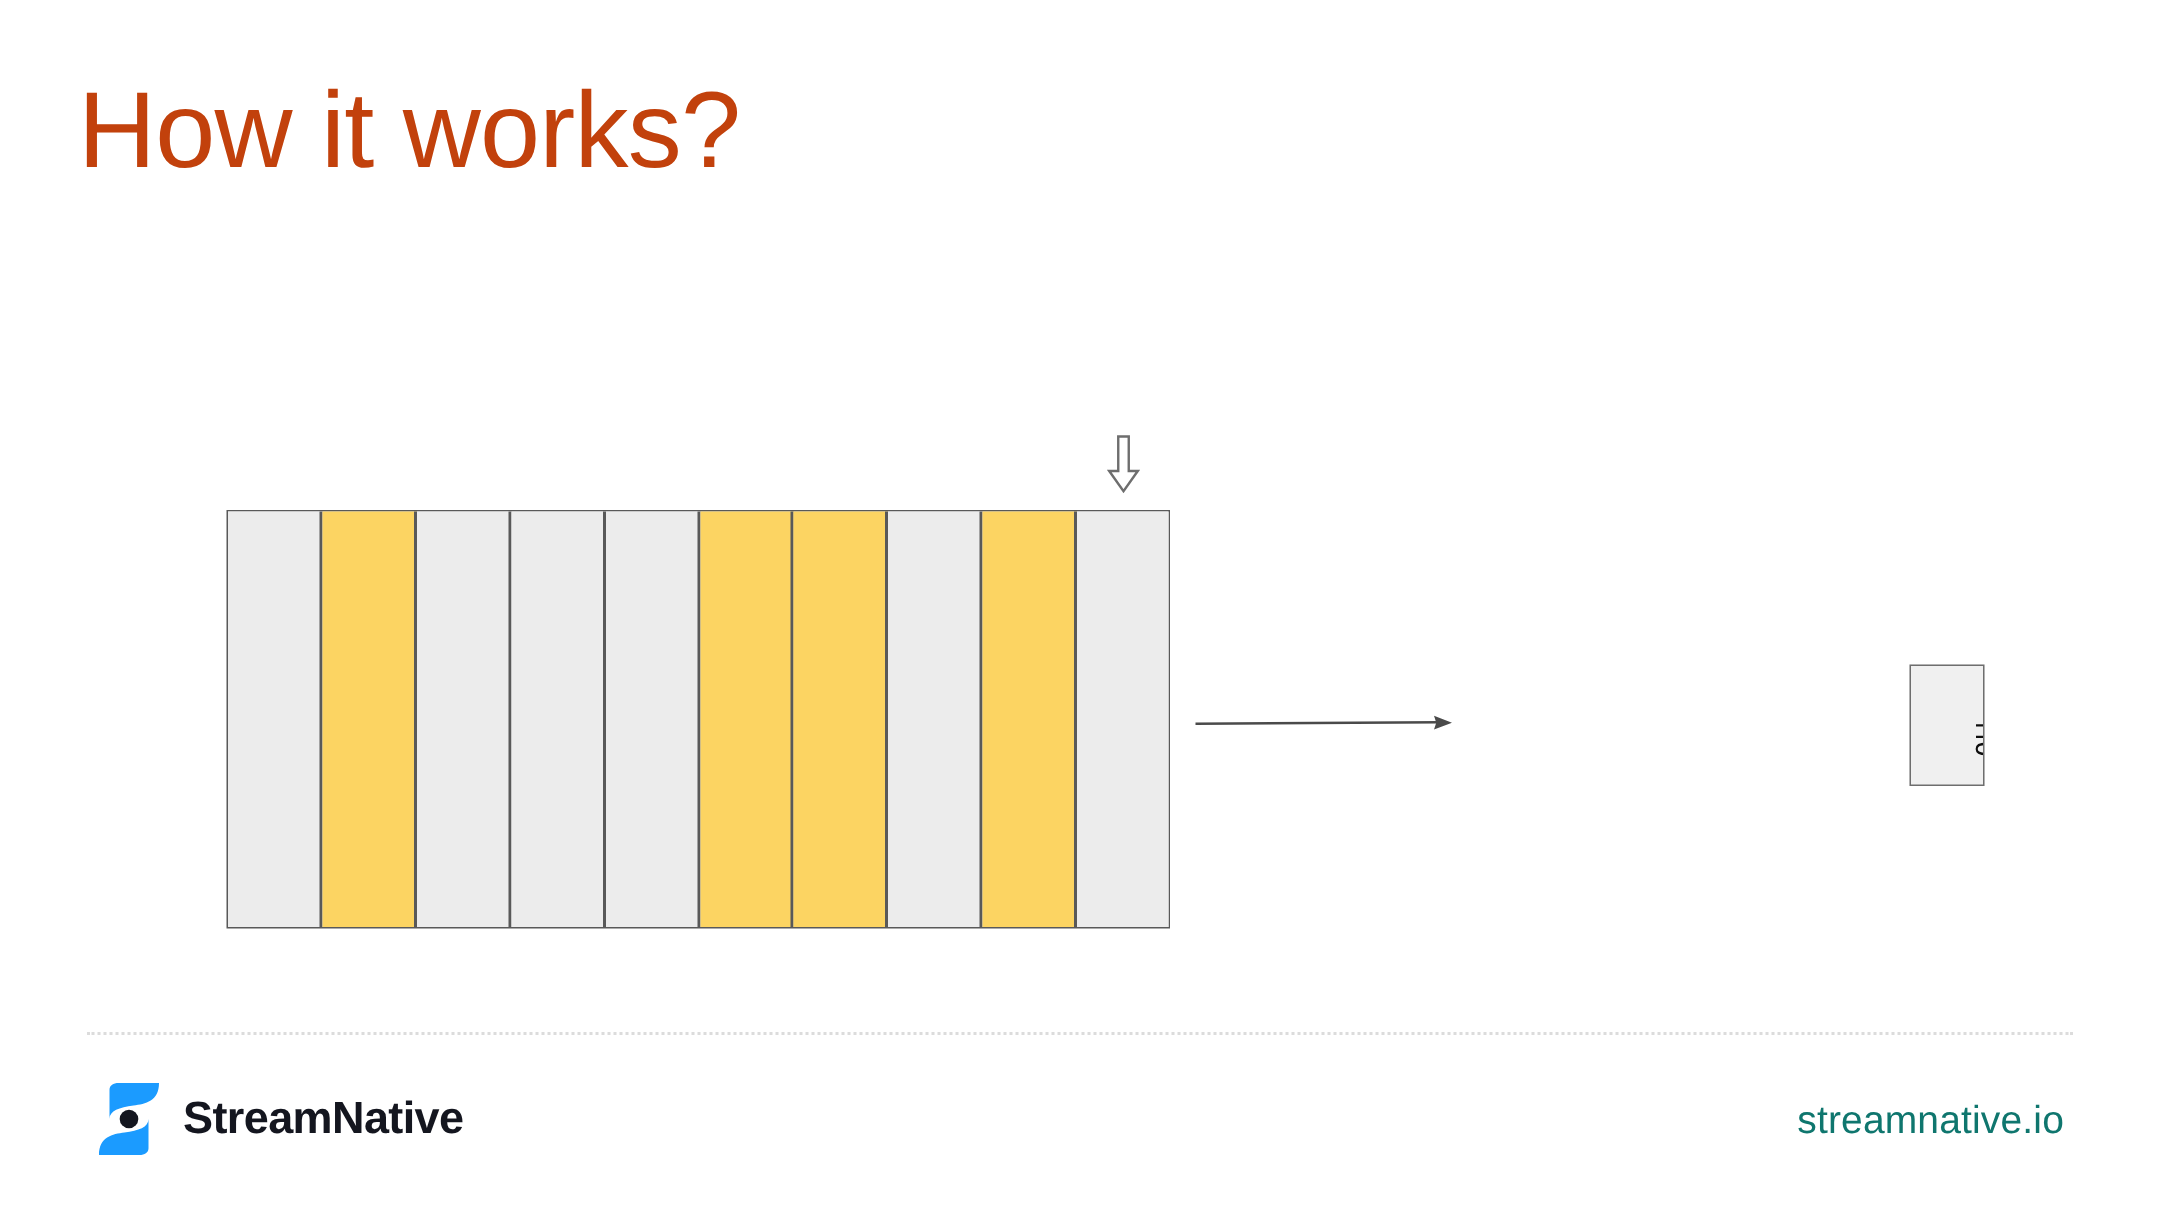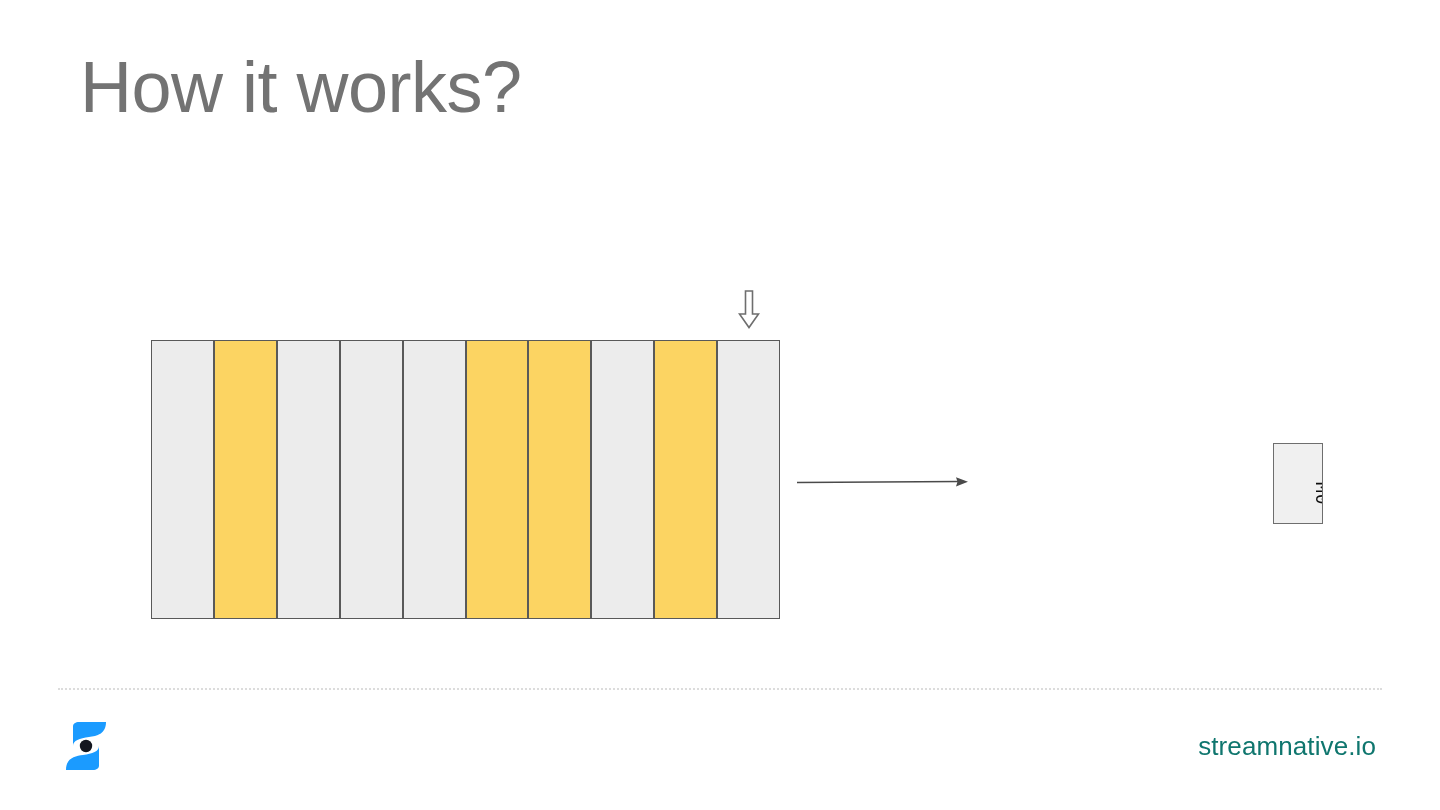--- a/index.html
+++ b/index.html
@@ -12,26 +12,26 @@
     height: 810px;
     position: relative;
     overflow: hidden;
     font-family: "Liberation Sans", sans-serif;
     -webkit-font-smoothing: antialiased;
   }
 
   
   #slide-title {
     position: absolute;
-    left: 80px;
+    left: 52px;
     top: 51px;
     font-size: 72px;
     line-height: 1;
     font-weight: 400;
-    color: #737373;
+    color: #c2410c;
     letter-spacing: -0.5px;
     white-space: nowrap;
   }
 
   
   #queue {
     position: absolute;
     left: 151px;
     top: 340px;
     width: 629px;
@@ -211,15 +211,16 @@
 <div id="footer-divider"></div>
 
 <div id="brand">
   <svg id="brand-mark" viewBox="0 0 44 52">
     <path d="M42 2 C42 14 33 16 25 17 C15.5 18.2 9 20.5 9 26 C9 20.5 15.5 18.2 25 17 C33 16 42 14 42 2 Z" fill="#1b9bff"></path>
     <path d="M42 2 C42 14 33 16 25 17 C15.5 18.2 9 20.5 9 26 L9 6.5 C9 3.6 11.6 2 15 2 Z" fill="#1b9bff"></path>
     <path d="M2 50 C2 38 11 36 19 35 C28.5 33.8 35 31.5 35 26 C35 31.5 28.5 33.8 19 35 C11 36 2 38 2 50 Z" fill="#1b9bff"></path>
     <path d="M2 50 C2 38 11 36 19 35 C28.5 33.8 35 31.5 35 26 L35 45.5 C35 48.4 32.4 50 29 50 Z" fill="#1b9bff"></path>
     <circle cx="22" cy="26" r="6.2" fill="#14161f"></circle>
   </svg>
+  <span id="brand-name">StreamNative</span>
 </div>
 
 <div id="site-url">streamnative.io</div>
 
 </body></html>

